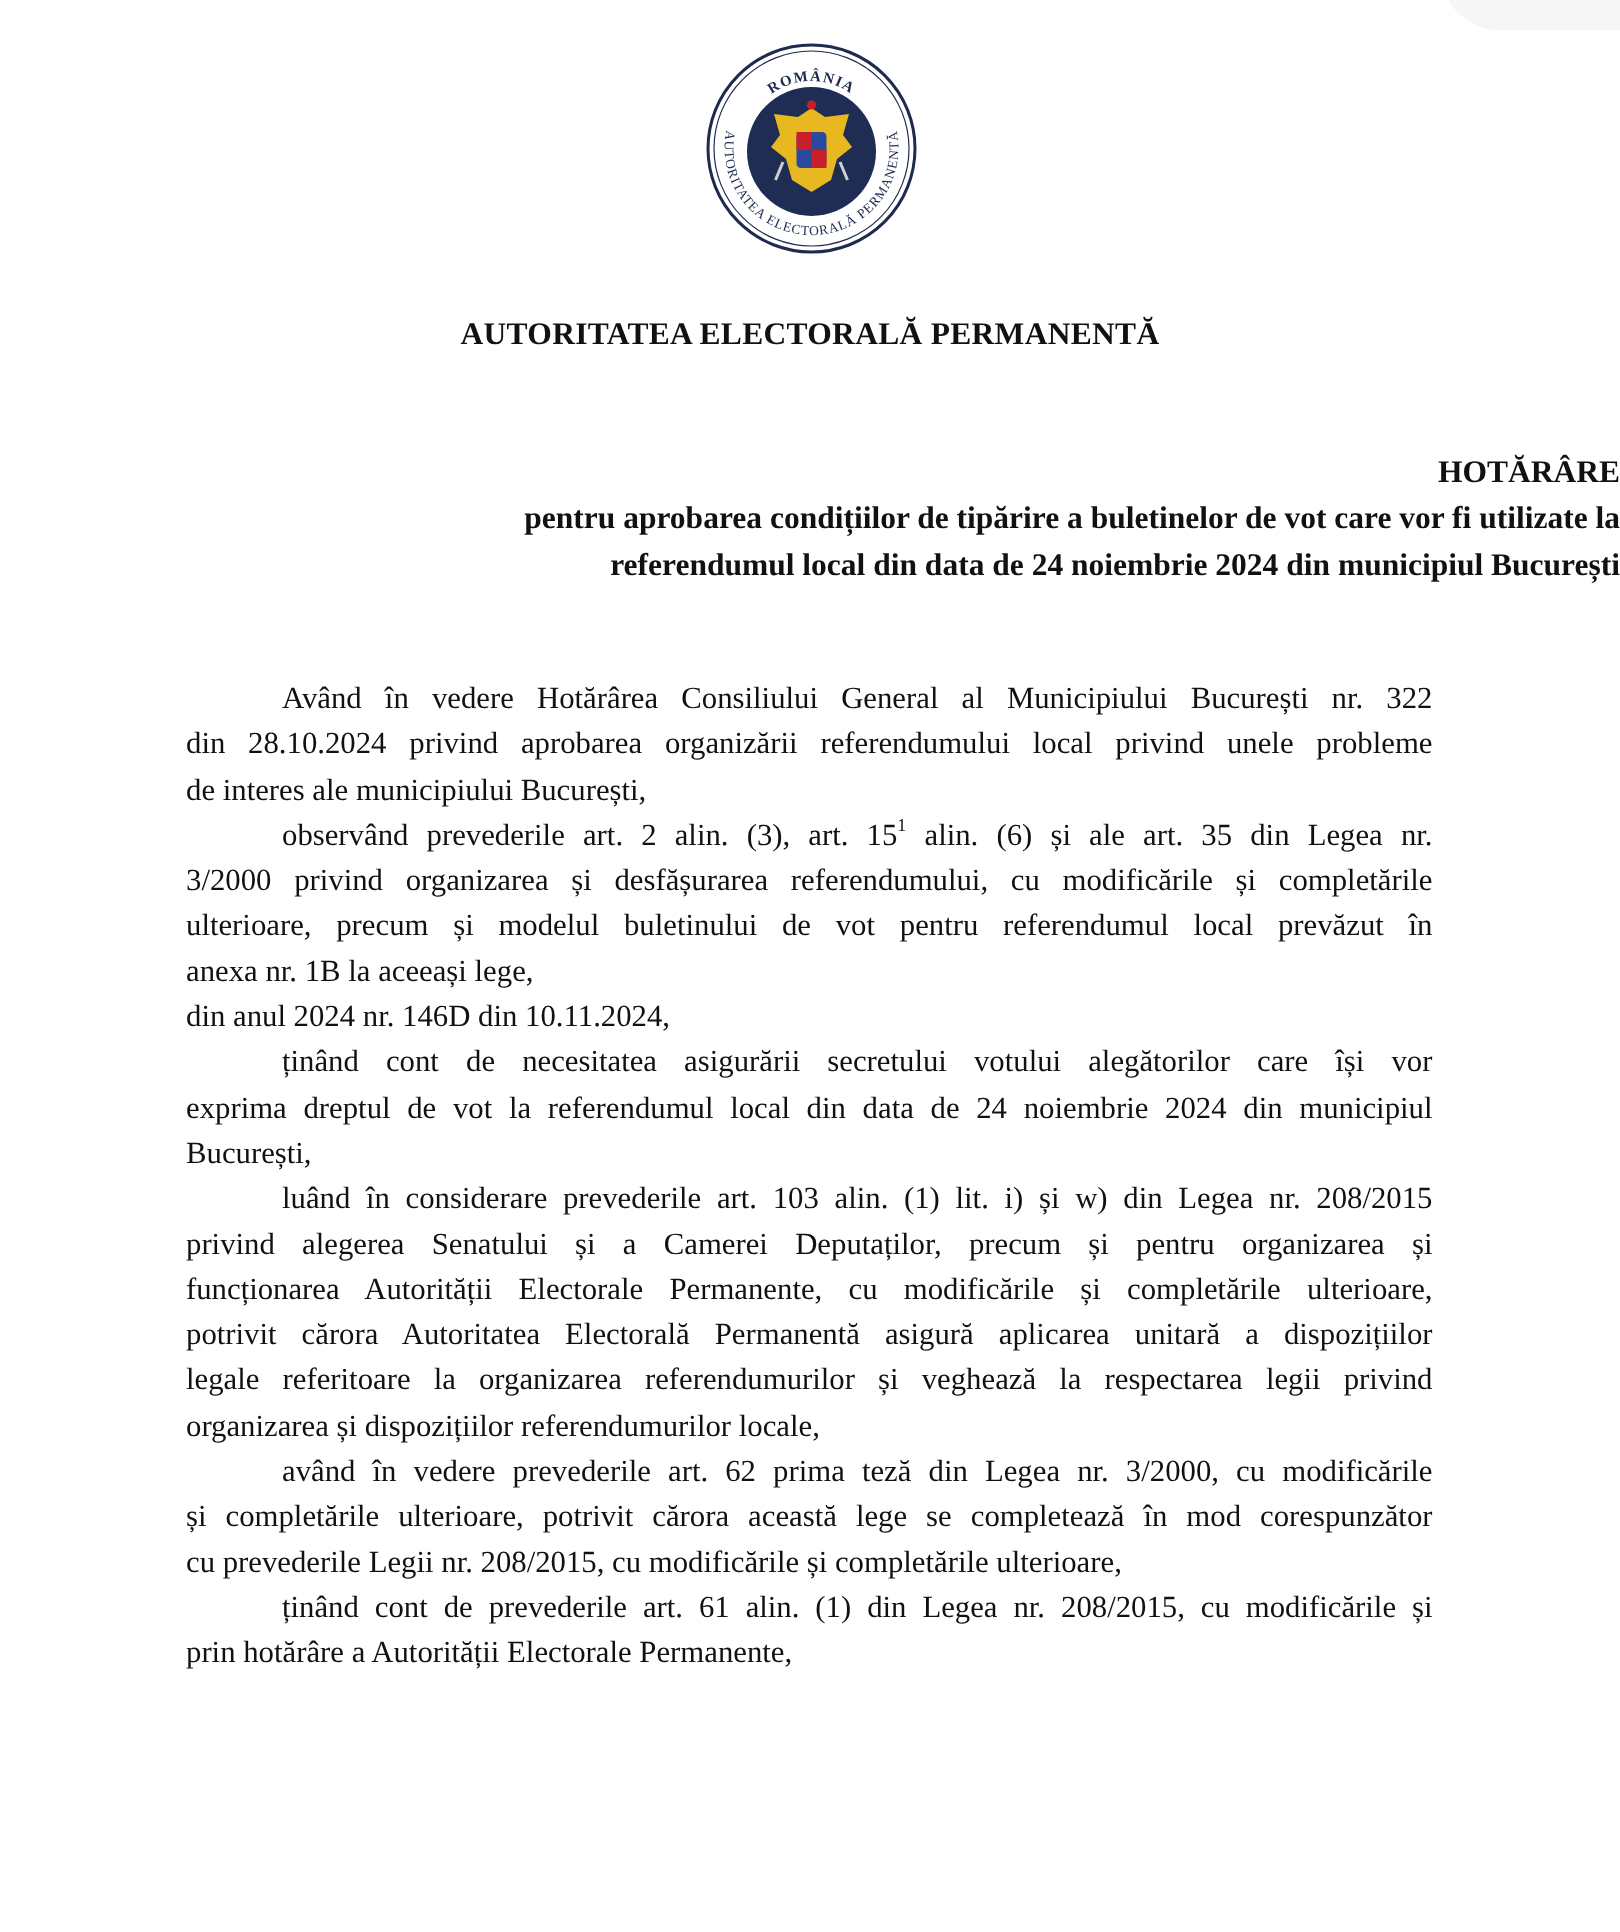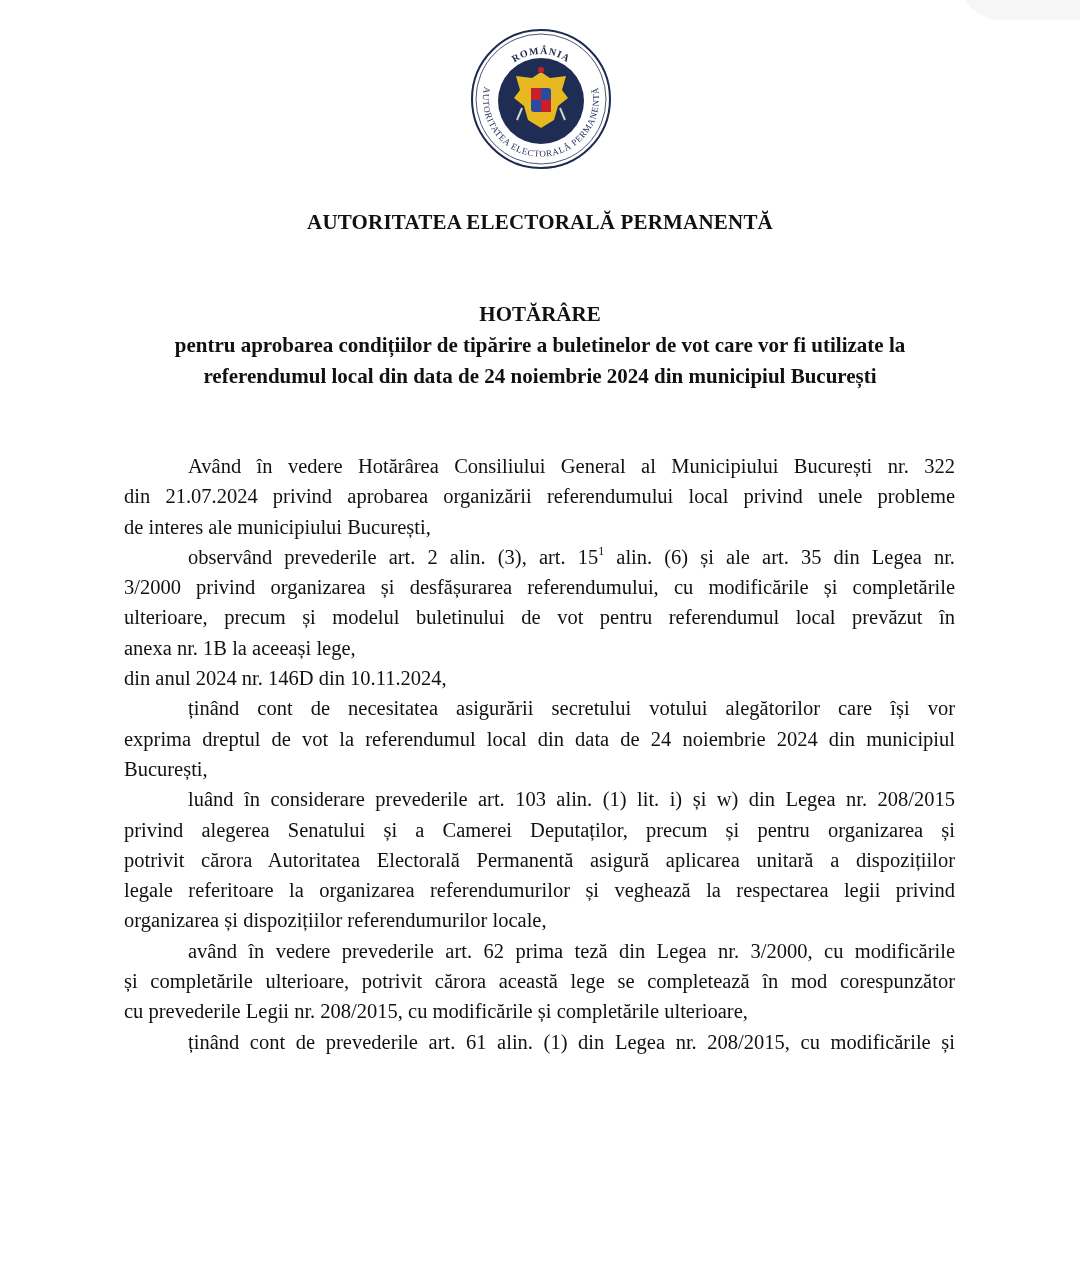--- a/index.html
+++ b/index.html
@@ -1,21 +1,21 @@
 <!DOCTYPE html>
 <html><head>
 <meta charset="utf-8">
 <style>
   html, body { margin:0; padding:0; }
   body { width:1080px; height:1288px; background:#ffffff; position:relative; overflow:hidden;
          font-family:"Liberation Serif", serif; color:#111111; }
   .corner { position:absolute; top:-40px; right:-20px; width:140px; height:60px; background:#f6f6f6; border-radius:0 0 0 40px; }
   .seal { position:absolute; left:470px; top:28px; width:142px; height:142px; }
   .authority { position:absolute; left:0; width:1080px; top:210px; text-align:center; font-weight:bold; font-size:21px; letter-spacing:0.2px; }
-  .title { position:absolute; left:0; width:1080px; text-align:center; font-weight:bold; font-size:21px; }
+  .title { position:absolute; left:0; width:1080px; text-align:right; font-weight:bold; font-size:21px; }
   .t1 { top:302px; }
   .t2 { top:333px; }
   .t3 { top:364px;font-family:Liberation Serif, serif; }
   .body { position:absolute; left:124px; width:831px; font-size:20.5px; line-height:30.3px; top:451px; }
   .ln { display:block; height:30.3px; white-space:nowrap; }
   .just { text-align:justify; text-align-last:justify; white-space:normal; overflow:hidden; }
   .ind { padding-left:64px; }
   sup { font-size:12px; line-height:0; vertical-align:9px; }
 </style>
 </head>
@@ -48,32 +48,34 @@
   </g>
 </svg>
 
 <div class="authority">AUTORITATEA ELECTORALĂ PERMANENTĂ</div>
 <div class="title t1">HOTĂRÂRE</div>
 <div class="title t2">pentru aprobarea condițiilor de tipărire a buletinelor de vot care vor fi utilizate la</div>
 <div class="title t3">referendumul local din data de 24 noiembrie 2024 din municipiul București</div>
 
 <div class="body">
   <span class="ln just ind">Având în vedere Hotărârea Consiliului General al Municipiului București nr. 322</span>
-  <span class="ln just">din 21.07.2024 privind aprobarea organizării referendumului local privind unele probleme</span>
+  <span class="ln just">din 28.10.2024 privind aprobarea organizării referendumului local privind unele probleme</span>
   <span class="ln">de interes ale municipiului București,</span>
   <span class="ln just ind"><span>observând prevederile art. 2 alin. (3), art. 15</span><sup>1</sup><span> alin. (6) și ale art. 35 din Legea nr.</span></span>
   <span class="ln just">3/2000 privind organizarea și desfășurarea referendumului, cu modificările și completările</span>
   <span class="ln just">ulterioare, precum și modelul buletinului de vot pentru referendumul local prevăzut în</span>
   <span class="ln">anexa nr. 1B la aceeași lege,</span>
   <span class="ln">din anul 2024 nr. 146D din 10.11.2024,</span>
   <span class="ln just ind">ținând cont de necesitatea asigurării secretului votului alegătorilor care își vor</span>
   <span class="ln just">exprima dreptul de vot la referendumul local din data de 24 noiembrie 2024 din municipiul</span>
   <span class="ln">București,</span>
   <span class="ln just ind">luând în considerare prevederile art. 103 alin. (1) lit. i) și w) din Legea nr. 208/2015</span>
   <span class="ln just">privind alegerea Senatului și a Camerei Deputaților, precum și pentru organizarea și</span>
+  <span class="ln just">funcționarea Autorității Electorale Permanente, cu modificările și completările ulterioare,</span>
   <span class="ln just">potrivit cărora Autoritatea Electorală Permanentă asigură aplicarea unitară a dispozițiilor</span>
   <span class="ln just">legale referitoare la organizarea referendumurilor și veghează la respectarea legii privind</span>
   <span class="ln">organizarea și dispozițiilor referendumurilor locale,</span>
   <span class="ln just ind">având în vedere prevederile art. 62 prima teză din Legea nr. 3/2000, cu modificările</span>
   <span class="ln just">și completările ulterioare, potrivit cărora această lege se completează în mod corespunzător</span>
   <span class="ln">cu prevederile Legii nr. 208/2015, cu modificările și completările ulterioare,</span>
   <span class="ln just ind">ținând cont de prevederile art. 61 alin. (1) din Legea nr. 208/2015, cu modificările și</span>
+  <span class="ln">prin hotărâre a Autorității Electorale Permanente,</span>
 </div>
 
 </body></html>

